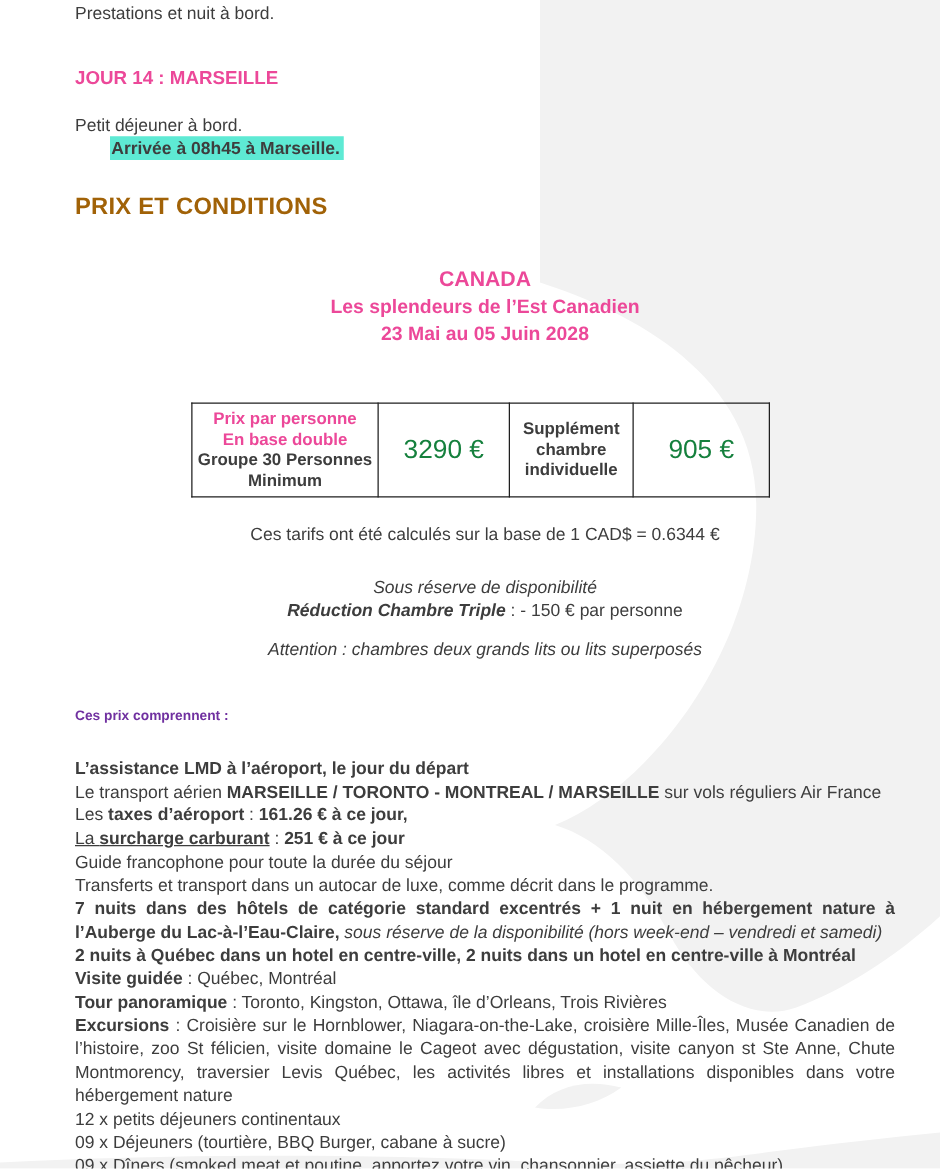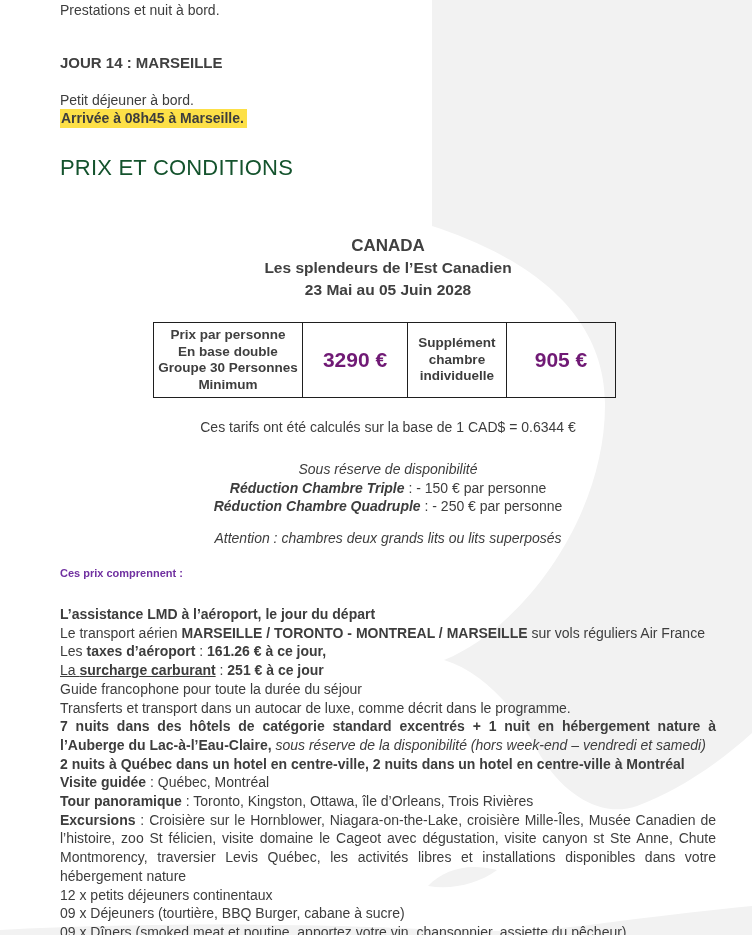--- a/index.html
+++ b/index.html
@@ -4,44 +4,44 @@
 <style>
   html,body{margin:0;padding:0;background:#fff;}
   .page{
     position:relative;width:752px;height:935px;overflow:hidden;
     background:#fff;color:#3d3d3d;
     font-family:"Liberation Sans",sans-serif;
     font-size:14px;
   }
   .decor{position:absolute;left:0;top:0;z-index:0;}
   .layer{position:absolute;z-index:1;}
-  .purple{color:#404040;}
+  .purple{color:#ec4899;}
   .b{font-weight:bold;font-style:italic;}
   .i{font-style:italic;margin-top:13px;}
   .intro{left:60px;top:2px;}
   .day-heading{left:60px;top:54px;font-size:15px;font-weight:bold;}
   .day-line{left:60px;top:92px;}
   .day-highlight{left:60px;top:109px;}
-  .hl{background:#fde047;font-weight:bold;padding:1px 3px 2px 1px;display:inline-block;}
-  .section-title{left:60px;top:155px;font-size:22px;font-weight:normal;color:#14532d;letter-spacing:.2px;}
+  .hl{background:#5eead4;font-weight:bold;padding:1px 3px 2px 1px;display:inline-block;margin-left:28px;}
+  .section-title{left:60px;top:155px;font-size:19px;font-weight:bold;color:#a16207;letter-spacing:.2px;}
   .center-col{left:60px;width:656px;text-align:center;}
-  .trip-block{top:234px;text-align:center;}
+  .trip-block{top:212px;text-align:center;}
   .trip-block .l1{font-size:17px;font-weight:bold;line-height:23px;}
   .trip-block .l2{font-size:15.5px;font-weight:bold;line-height:22px;}
   .price-table{left:153px;top:322px;border-collapse:collapse;}
   .price-table td{
     border:1.5px solid #1f1f1f;text-align:center;vertical-align:middle;
     padding:4px 2px;height:62px;
   }
   .price-table .c1{width:144px;}
   .price-table .c2{width:100px;}
   .price-table .c3{width:94px;}
   .price-table .c4{width:104px;}
   .cell-small{font-size:13.5px;font-weight:bold;line-height:16.5px;}
-  .price-big{font-size:21px;font-weight:bold;color:#701a75;}
+  .price-big{font-size:21px;font-weight:normal;color:#15803d;}
   .tarifs{top:419px;}
   .avail-block{top:447px;line-height:18.7px;}
   .includes-heading{left:60px;top:567px;font-weight:bold;color:#7030a0;font-size:11px;}
   .includes{left:60px;top:605px;width:656px;line-height:18.7px;}
   .rl{min-height:18.7px;}
   .rl.just{text-align:justify;}
   .seg-b{font-weight:bold;}
   .seg-i{font-style:italic;}
   .seg-ru{text-decoration:underline;}
   .seg-bu{font-weight:bold;text-decoration:underline;}
@@ -106,21 +106,20 @@
       </td>
     </tr>
   </tbody>
     </table>
 
   <div class="layer center-col tarifs">Ces tarifs ont été calculés sur la base de 1 CAD$ = 0.6344 €</div>
 
   <div class="layer center-col avail-block">
     <div class="i">Sous réserve de disponibilité</div>
     <div><span class="b">Réduction Chambre Triple</span><span> : - 150 € par personne</span></div>
-    <div><span class="b">Réduction Chambre Quadruple</span><span> : - 250 € par personne</span></div>
     <div class="i">Attention : chambres deux grands lits ou lits superposés</div>
   </div>
 
   <div class="layer includes-heading">Ces prix comprennent :</div>
 
   <div class="layer includes">
       <div class="rl"><span class="seg-b">L’assistance LMD à l’aéroport, le jour du départ</span></div>
       <div class="rl"><span class="seg-r">Le transport aérien </span><span class="seg-b">MARSEILLE / TORONTO - MONTREAL / MARSEILLE</span><span class="seg-r"> sur vols réguliers Air France</span></div>
       <div class="rl"><span class="seg-r">Les </span><span class="seg-b">taxes d’aéroport</span><span class="seg-r"> : </span><span class="seg-b">161.26 € à ce jour,</span></div>
       <div class="rl"><span class="seg-ru">La </span><span class="seg-bu">surcharge carburant</span><span class="seg-r"> : </span><span class="seg-b">251 € à ce jour</span></div>

